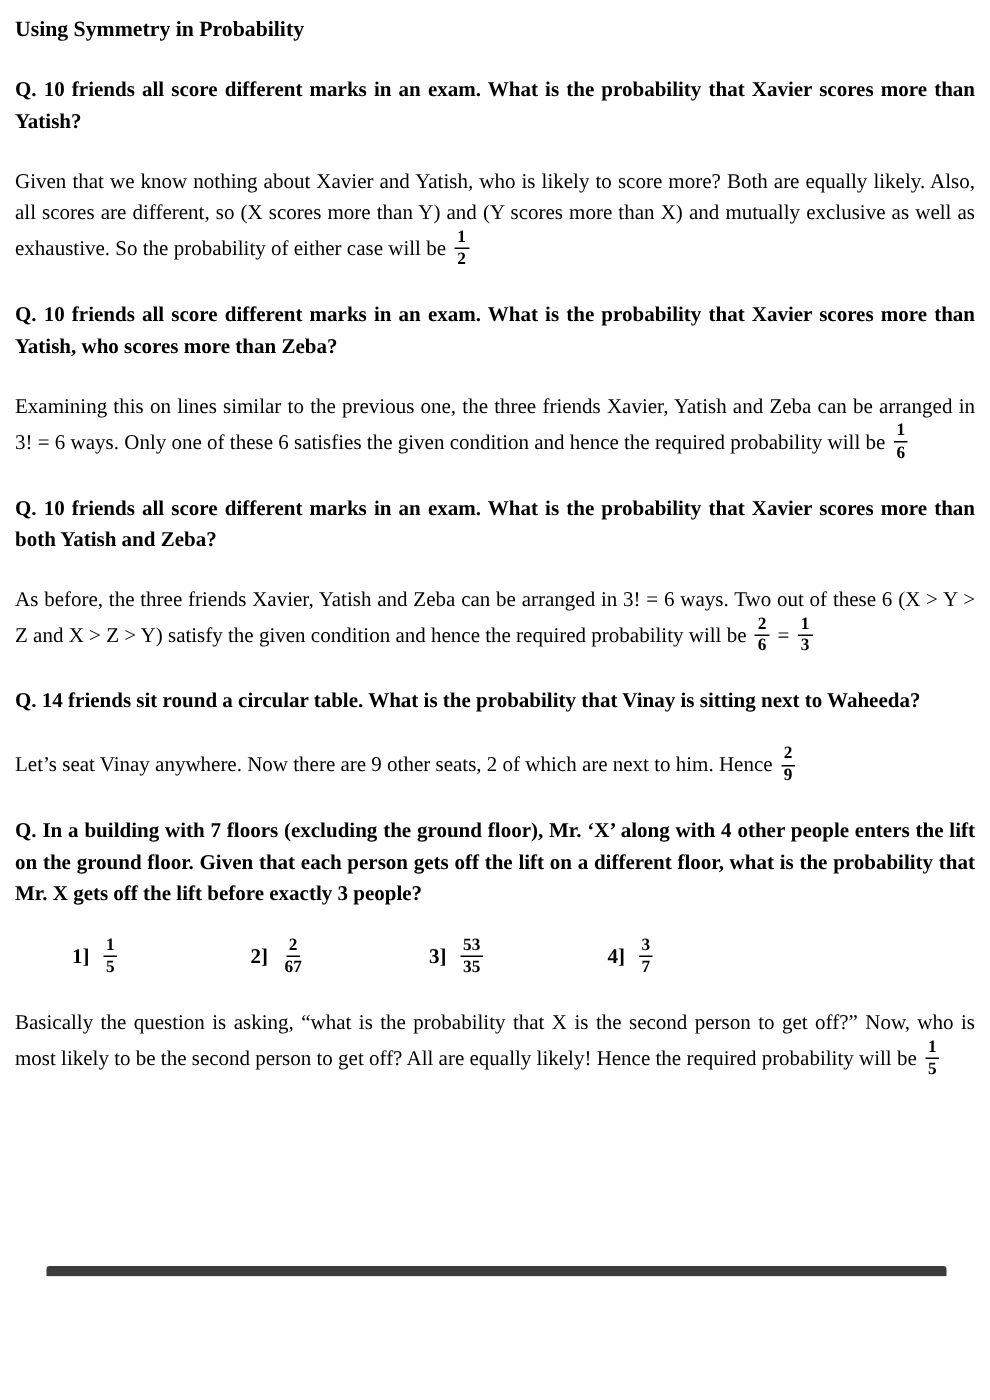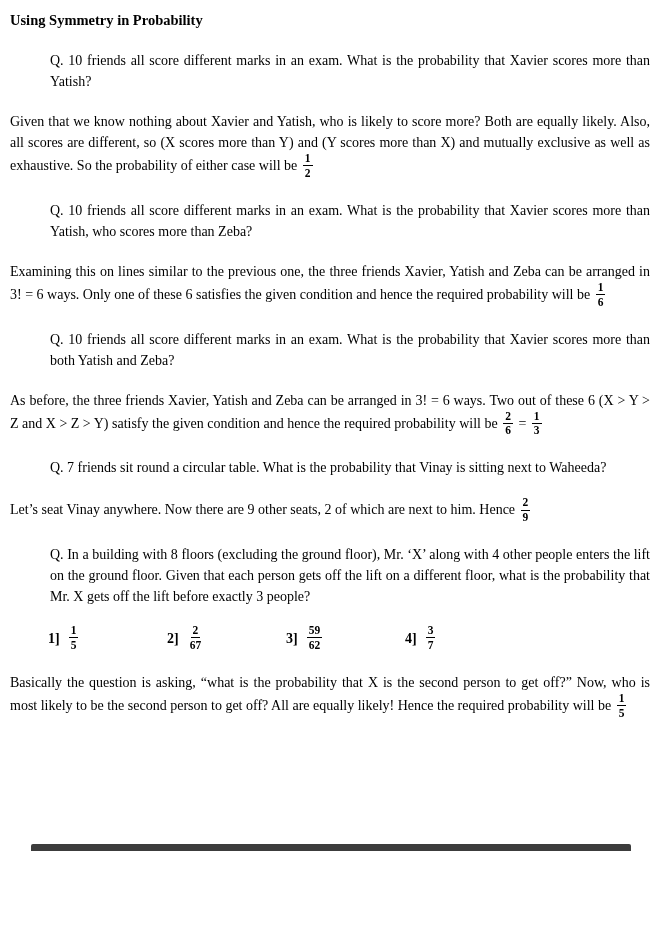--- a/index.html
+++ b/index.html
@@ -19,21 +19,21 @@
     font-weight: bold;
     line-height: 21px;
     margin: 2px 0 0 0;
   }
   p.body, p.q {
     font-size: 14px;
     line-height: 21px;
     text-align: justify;
     margin: 19px 0 0 0;
   }
-  p.q { font-weight: normal; margin-left: 40px; }
+  p.q { font-weight: bold; }
   .frac {
     display: inline-flex;
     flex-direction: column;
     align-items: center;
     vertical-align: middle;
     font-weight: bold;
     font-size: 11.5px;
     line-height: 1.12;
     margin: 0 2px;
     position: relative;
@@ -89,46 +89,46 @@
           <span class="den">6</span>
         </span></p>
       <p class="q">Q. 10 friends all score different marks in an exam. What is the probability that Xavier scores more than both Yatish and Zeba?</p>
       <p class="body">As before, the three friends Xavier, Yatish and Zeba can be arranged in 3! = 6 ways. Two out of these 6 (X &gt; Y &gt; Z and X &gt; Z &gt; Y) satisfy the given condition and hence the required probability will be <span class="frac">
           <span class="num">2</span>
           <span class="den">6</span>
         </span> = <span class="frac">
           <span class="num">1</span>
           <span class="den">3</span>
         </span></p>
-      <p class="q">Q. 7 friends sit round a circular table. What is the probability that Vinay is sitting next to Waheeda?</p>
+      <p class="q">Q. 14 friends sit round a circular table. What is the probability that Vinay is sitting next to Waheeda?</p>
       <p class="body">Let’s seat Vinay anywhere. Now there are 9 other seats, 2 of which are next to him. Hence <span class="frac">
           <span class="num">2</span>
           <span class="den">9</span>
         </span></p>
-      <p class="q">Q. In a building with 8 floors (excluding the ground floor), Mr. ‘X’ along with 4 other people enters the lift on the ground floor. Given that each person gets off the lift on a different floor, what is the probability that Mr. X gets off the lift before exactly 3 people?</p>
+      <p class="q">Q. In a building with 7 floors (excluding the ground floor), Mr. ‘X’ along with 4 other people enters the lift on the ground floor. Given that each person gets off the lift on a different floor, what is the probability that Mr. X gets off the lift before exactly 3 people?</p>
       <div class="options">
         <span class="opt">
           <span class="opt-label">1]</span>
           <span class="frac">
             <span class="num">1</span>
             <span class="den">5</span>
           </span>
         </span>
         <span class="opt">
           <span class="opt-label">2]</span>
           <span class="frac">
             <span class="num">2</span>
             <span class="den">67</span>
           </span>
         </span>
         <span class="opt">
           <span class="opt-label">3]</span>
           <span class="frac">
-            <span class="num">59</span>
-            <span class="den">62</span>
+            <span class="num">53</span>
+            <span class="den">35</span>
           </span>
         </span>
         <span class="opt">
           <span class="opt-label">4]</span>
           <span class="frac">
             <span class="num">3</span>
             <span class="den">7</span>
           </span>
         </span>
       </div>

